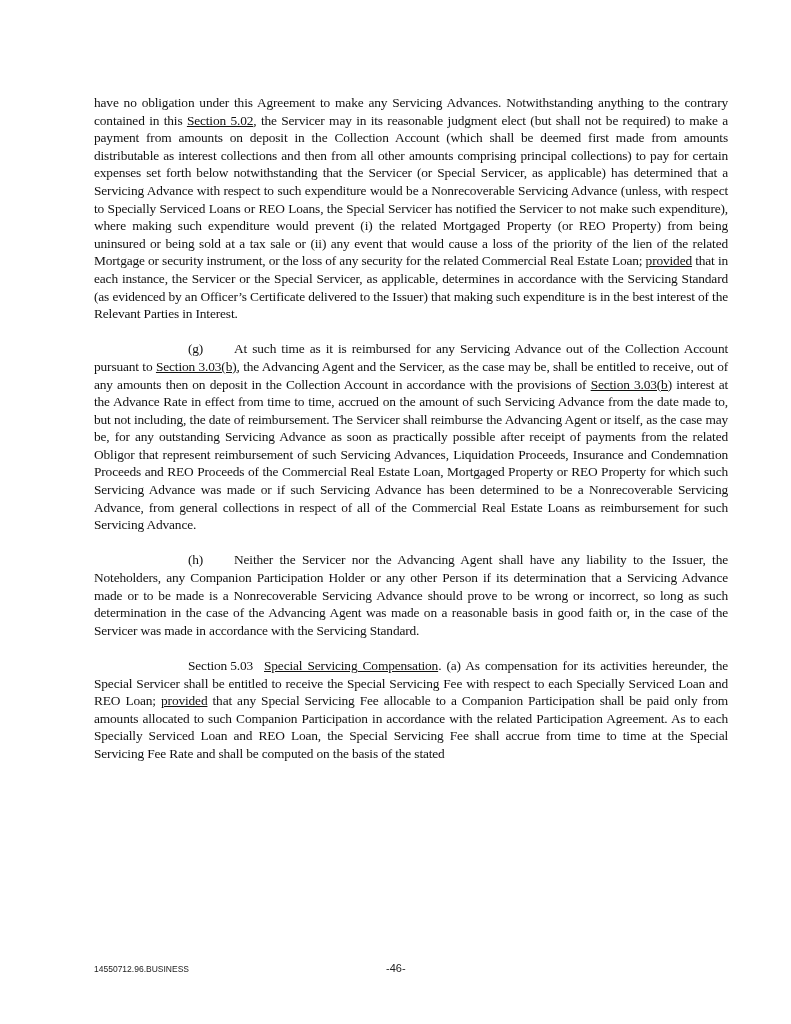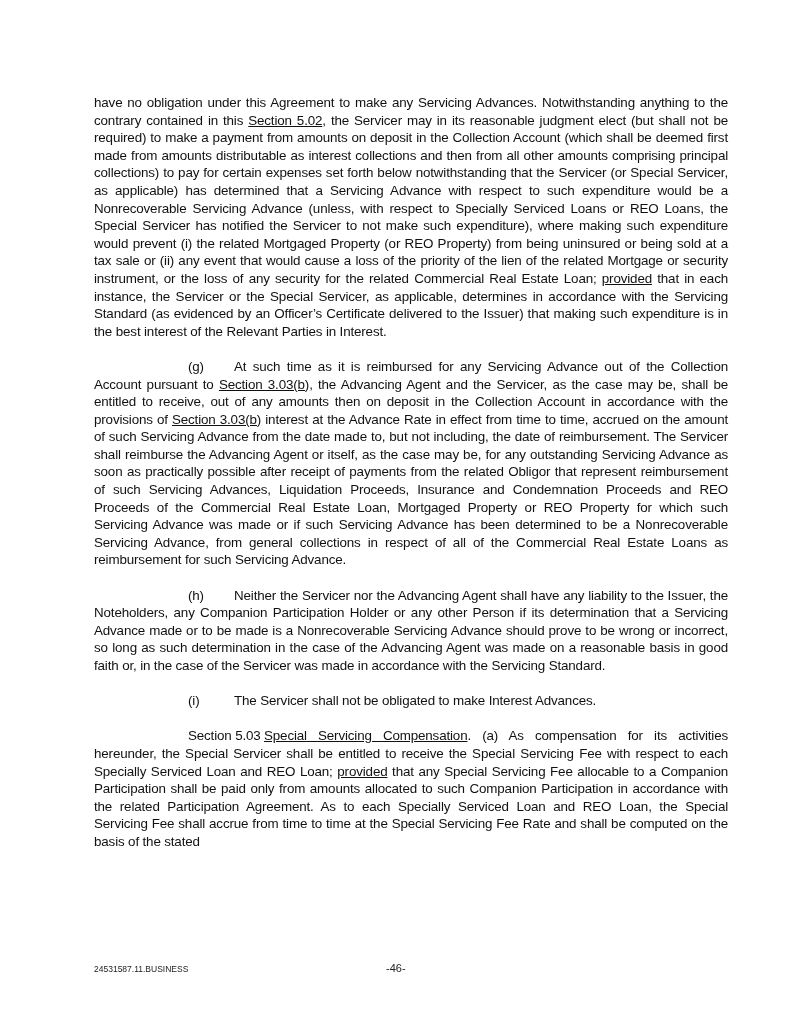--- a/index.html
+++ b/index.html
@@ -1,19 +1,19 @@
 <!DOCTYPE html>
 <html><head>
   <meta charset="utf-8">
   <style>
     html, body { margin: 0; padding: 0; background: #ffffff; }
     body { width: 791px; height: 1024px; position: relative; overflow: hidden; }
     .page {
       position: absolute; left: 94px; top: 94px; width: 634px;
-      font-family: Liberation Sans, sans-serif;
+      font-family: Liberation Serif, serif;
       font-size: 13.4px; line-height: 17.6px; color: #111;
       letter-spacing: -0.15px;
     }
     .para { margin: 0 0 17.6px 0; text-align: justify; text-align-last: left; }
     .indent { text-indent: 94px; }
     .marker { display: inline-block; width: 46px; text-indent: 0; }
     .u { text-decoration: underline; }
     .secnum { display: inline-block; width: 76px; text-indent: 0; }
     .item-i { padding-left: 94px; }
     .footer-id {
@@ -29,20 +29,19 @@
 <body>
 
 <div class="page">
 
   <p class="para"><span>have no obligation under this Agreement to make any Servicing Advances.  Notwithstanding anything to the contrary contained in this </span><span class="u">Section 5.02</span><span>, the Servicer may in its reasonable judgment elect (but shall not be required) to make a payment from amounts on deposit in the Collection Account (which shall be deemed first made from amounts distributable as interest collections and then from all other amounts comprising principal collections) to pay for certain expenses set forth below notwithstanding that the Servicer (or Special Servicer, as applicable) has determined that a Servicing Advance with respect to such expenditure would be a Nonrecoverable Servicing Advance (unless, with respect to Specially Serviced Loans or REO Loans, the Special Servicer has notified the Servicer to not make such expenditure), where making such expenditure would prevent (i) the related Mortgaged Property (or REO Property) from being uninsured or being sold at a tax sale or (ii) any event that would cause a loss of the priority of the lien of the related Mortgage or security instrument, or the loss of any security for the related Commercial Real Estate Loan; </span><span class="u">provided</span><span> that in each instance, the Servicer or the Special Servicer, as applicable, determines in accordance with the Servicing Standard (as evidenced by an Officer’s Certificate delivered to the Issuer) that making such expenditure is in the best interest of the Relevant Parties in Interest.</span></p>
 
   <p class="para indent"><span class="marker">(g)</span><span>At such time as it is reimbursed for any Servicing Advance out of the Collection Account pursuant to </span><span class="u">Section 3.03(b)</span><span>, the Advancing Agent and the Servicer, as the case may be, shall be entitled to receive, out of any amounts then on deposit in the Collection Account in accordance with the provisions of </span><span class="u">Section 3.03(b)</span><span> interest at the Advance Rate in effect from time to time, accrued on the amount of such Servicing Advance from the date made to, but not including, the date of reimbursement.  The Servicer shall reimburse the Advancing Agent or itself, as the case may be, for any outstanding Servicing Advance as soon as practically possible after receipt of payments from the related Obligor that represent reimbursement of such Servicing Advances, Liquidation Proceeds, Insurance and Condemnation Proceeds and REO Proceeds of the Commercial Real Estate Loan, Mortgaged Property or REO Property for which such Servicing Advance was made or if such Servicing Advance has been determined to be a Nonrecoverable Servicing Advance, from general collections in respect of all of the Commercial Real Estate Loans as reimbursement for such Servicing Advance.</span></p>
 
   <p class="para indent"><span class="marker">(h)</span><span>Neither the Servicer nor the Advancing Agent shall have any liability to the Issuer, the Noteholders, any Companion Participation Holder or any other Person if its determination that a Servicing Advance made or to be made is a Nonrecoverable Servicing Advance should prove to be wrong or incorrect, so long as such determination in the case of the Advancing Agent was made on a reasonable basis in good faith or, in the case of the Servicer was made in accordance with the Servicing Standard.</span></p>
 
-  <p class="para item-i"><span class="marker">(i)</span><span>The Servicer shall not be obligated to make Interest Advances.</span></p>
 
   <p class="para indent"><span class="secnum">Section 5.03</span><span class="u">Special Servicing Compensation</span><span>.  (a) As compensation for its activities hereunder, the Special Servicer shall be entitled to receive the Special Servicing Fee with respect to each Specially Serviced Loan and REO Loan; </span><span class="u">provided</span><span> that any Special Servicing Fee allocable to a Companion Participation shall be paid only from amounts allocated to such Companion Participation in accordance with the related Participation Agreement.  As to each Specially Serviced Loan and REO Loan, the Special Servicing Fee shall accrue from time to time at the Special Servicing Fee Rate and shall be computed on the basis of the stated</span></p>
 
 </div>
 
-<div class="footer-id">24531587.11.BUSINESS</div>
+<div class="footer-id">14550712.96.BUSINESS</div>
 <div class="footer-page">-46-</div>
 
 </body></html>

